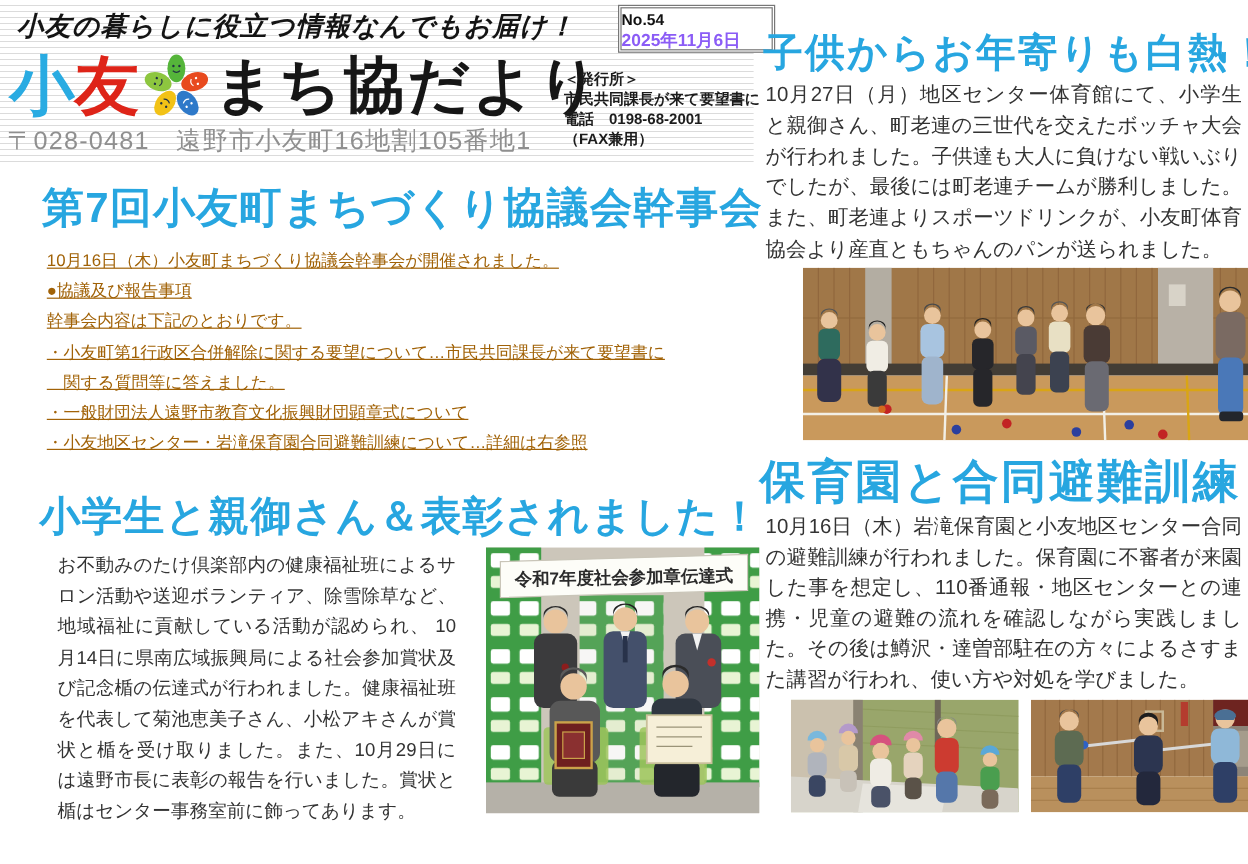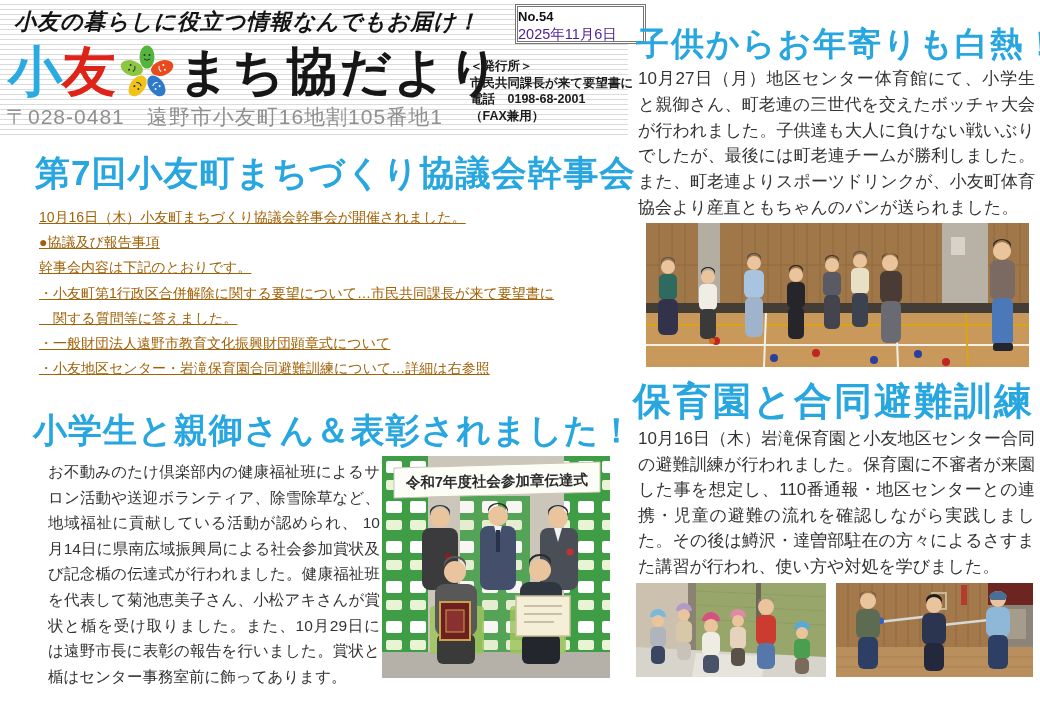--- a/index.html
+++ b/index.html
@@ -17,21 +17,21 @@
   }
   .slogan {
     left:14px; top:7px; font-size:22px; font-weight:bold; font-style:italic;
     color:#141414; letter-spacing:1px; white-space:nowrap;
   }
   .issue-box {
     left:487px; top:4px; width:131px; height:40px; background:#ffffff;
     border:3px double #777; text-align:left; line-height:1.25; padding-top:2px;margin-left:28px;
   }
   .issue-no   { font-size:13px; font-weight:bold; color:#111; }
-  .issue-date { font-size:14.5px; font-weight:normal; color:#4c1d95; }
+  .issue-date { font-size:14.5px; font-weight:bold; color:#8b5cf6; }
   .masthead { left:8px; top:42px; height:62px; white-space:nowrap;font-family:Liberation Serif, serif; }
   .mast-k { font-size:54px; font-weight:bold; line-height:60px; vertical-align:top; }
   .mast-k1 { color:#29abe2; }
   .mast-k2 { color:#de2418; }
   .mast-rest { font-size:51px; font-weight:bold; color:#161616; letter-spacing:2px;
                line-height:60px; vertical-align:top; }
   .logo-wrap { display:inline-block; width:60px; height:60px; vertical-align:top; margin:0 1px; }
   .publisher { left:470px; top:58px; font-size:12.5px; font-weight:bold;
                color:#1c1c1c; line-height:16.5px; white-space:nowrap; }
   .address { left:6px; top:103px; font-size:21px; color:#8f8f8f;
@@ -49,21 +49,21 @@
                    color:#a16207;text-decoration:underline; }
   .council-lines div { line-height:25.2px; white-space:nowrap; }
   .award-body { left:48px; top:459px; width:332px; font-size:15.5px;
                 line-height:25.6px; text-align:justify; color:#333; }
   .boccia-body { left:638px; top:66px; width:397px; font-size:17px;
                  line-height:25.8px; text-align:justify; color:#333; }
   .drill-body  { left:638px; top:426px; width:397px; font-size:17px;
                  line-height:25.6px; text-align:justify; color:#333; }
 
   
-  .photo { overflow:hidden; }
+  .photo { overflow:hidden;margin-left:23px; }
   .photo svg { display:block; }
   .ph-award  { left:382px; top:456px; width:228px; height:222px; }
   .ph-gym    { left:646px; top:223px; width:383px; height:144px; }
   .ph-kids   { left:636px; top:583px; width:190px; height:94px; }
   .ph-sasu   { left:836px; top:583px; width:197px; height:94px; }
 </style>
 </head>
 <body>
 
 <div class="abs header-band">

